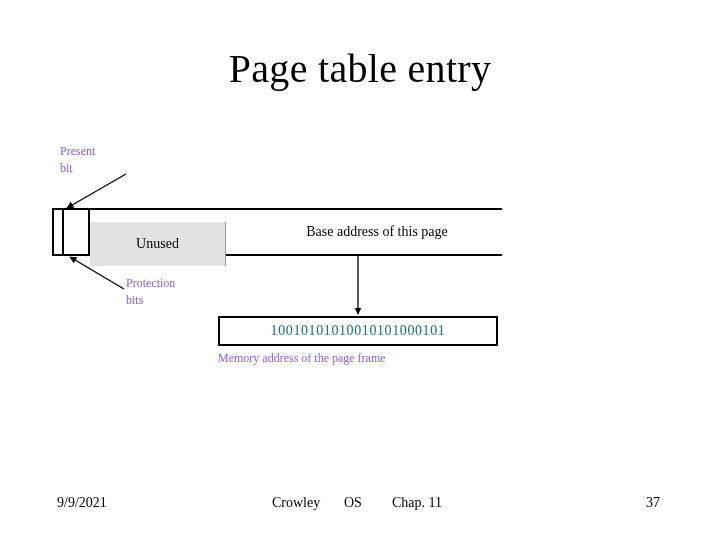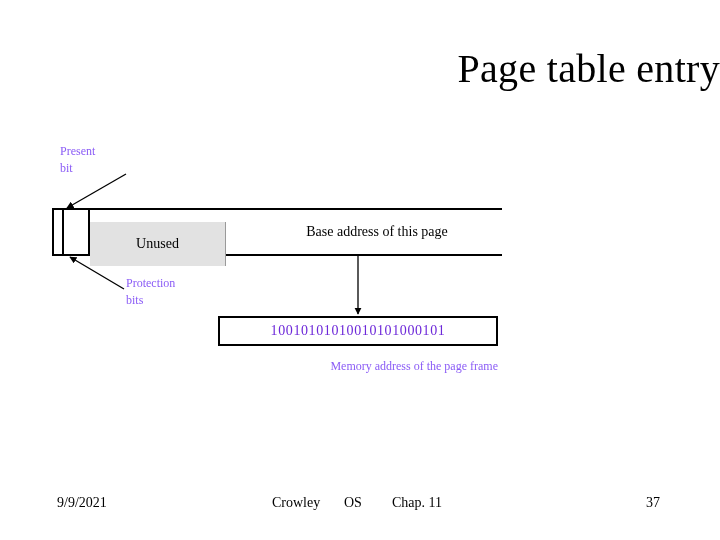--- a/index.html
+++ b/index.html
@@ -18,21 +18,21 @@
     background: #ffffff;
     overflow: hidden;
   }
 
   
   #slide-title {
     position: absolute;
     left: 0;
     top: 46px;
     width: 720px;
-    text-align: right;
+    text-align: center;
     font-family: "Liberation Serif", "DejaVu Serif", serif;
     font-size: 40px;
     font-weight: normal;
     line-height: 46px;
     letter-spacing: 0.3px;
     color: #000000;
     white-space: nowrap;
   }
 
   
@@ -110,41 +110,41 @@
     border: 2px solid #000000;
     background: #ffffff;
     display: flex;
     align-items: center;
     justify-content: center;
   }
   .addr-bits {
     font-family: "Liberation Serif", "DejaVu Serif", serif;
     font-size: 14px;
     letter-spacing: 0.6px;
-    color: #6d28d9;
+    color: #0f766e;
     white-space: nowrap;
   }
 
   
   .annot {
     position: absolute;
     font-family: "Liberation Serif", "DejaVu Serif", serif;
     font-size: 12px;
     line-height: 17px;
     color: #8b5cf6;
     white-space: pre-line;
   }
   #label-present   { left: 60px;  top: 143px; }
   #label-protection{ left: 126px; top: 275px; }
   #label-concat    { left: 505px; top: 313px; line-height: 18px; }
   #caption-memaddr {
     left: 218px;
-    top: 358px;
+    top: 350px;
     width: 280px;
-    text-align: right;
+    text-align: left;
     white-space: nowrap;
   }
 
   
   #footer {
     position: absolute;
     left: 0;
     top: 495px;
     width: 656px;
     height: 22px;

